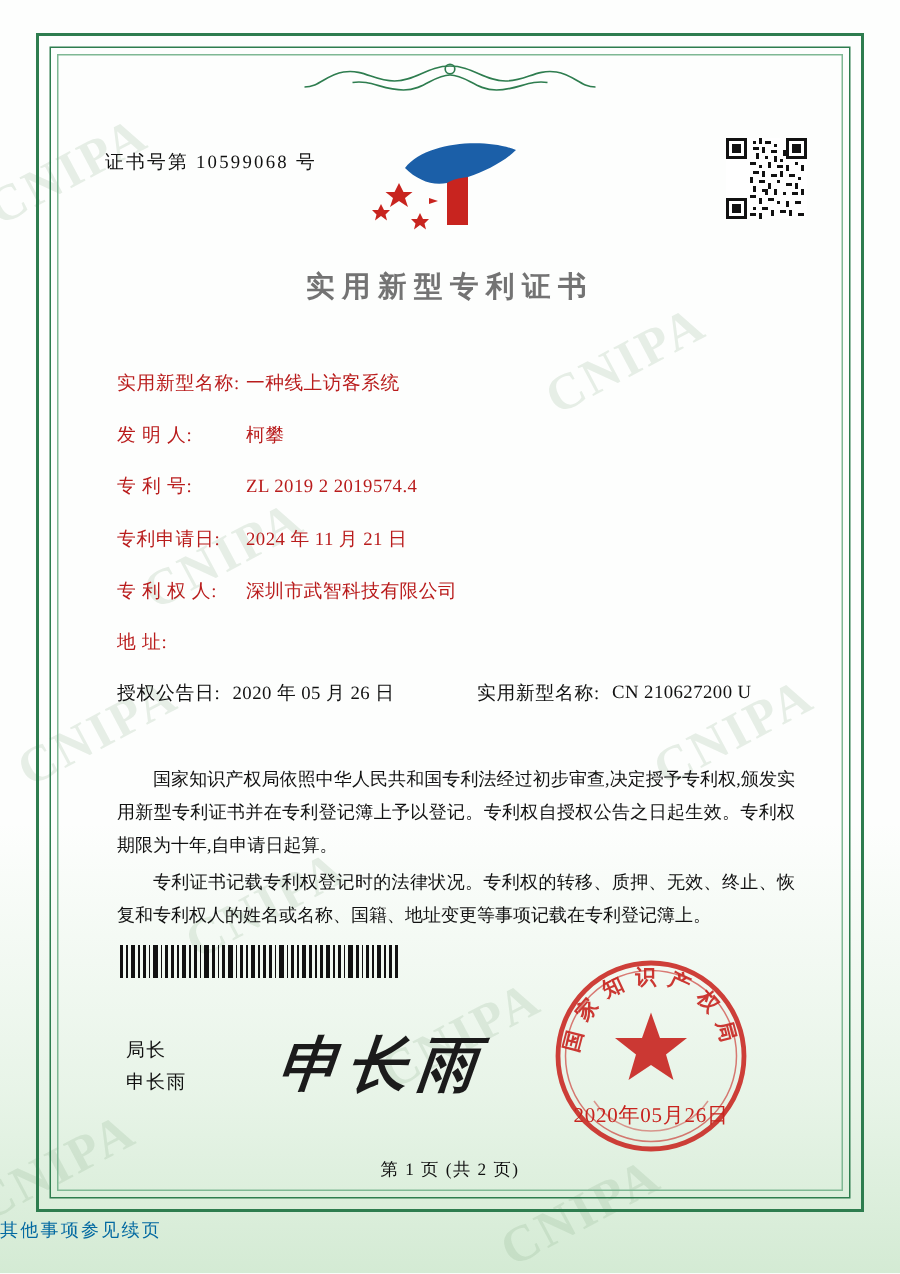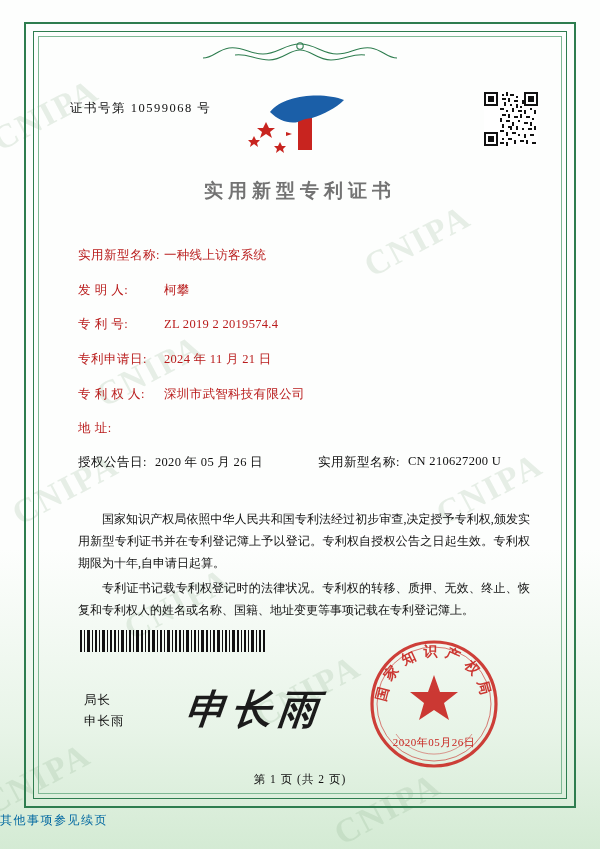--- a/index.html
+++ b/index.html
@@ -224,21 +224,21 @@
     width: 132px;
     height: 132px;
   }
   .seal-date {
     position: absolute;
     left: 378px;
     top: 735px;
     width: 112px;
     text-align: center;
     color: #c8241f;
-    font-size: 11px;
+    font-size: 14px;
     letter-spacing: .5px;
     font-family: "Liberation Serif", serif;
   }
 
   
   .page-no {
     position: absolute;
     left: 0; right: 0;
     top: 772px;
     text-align: center;

